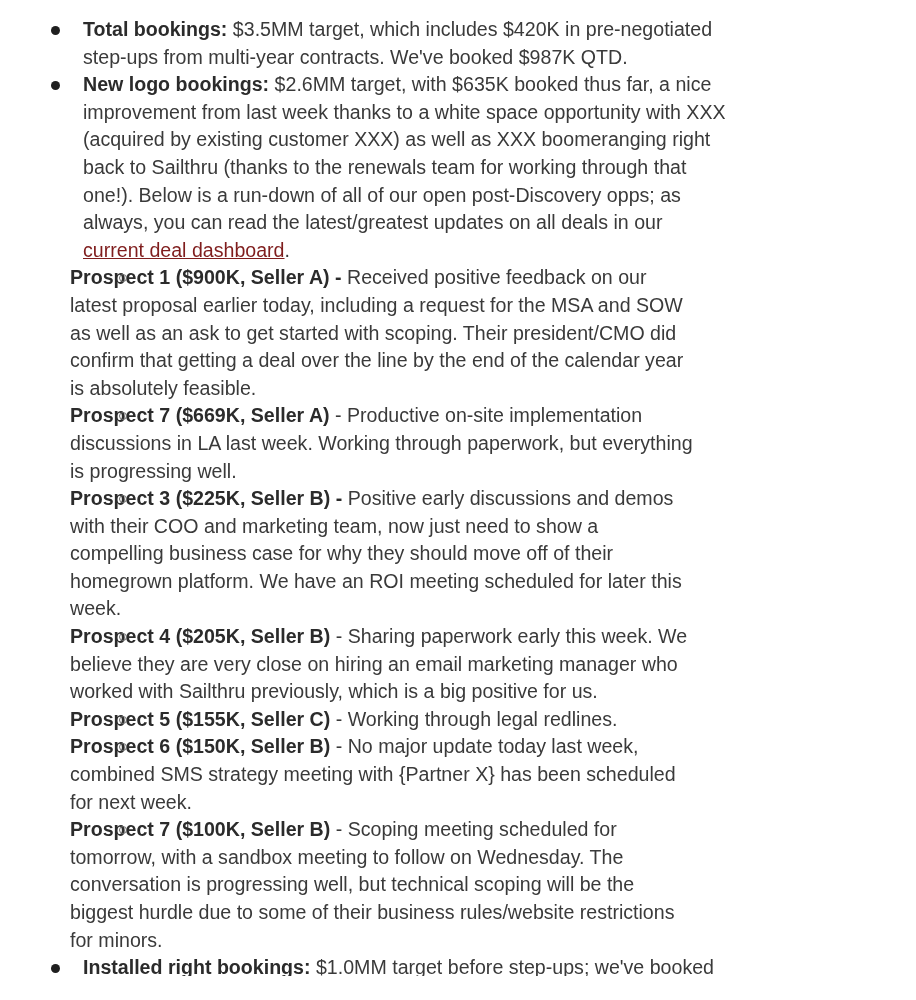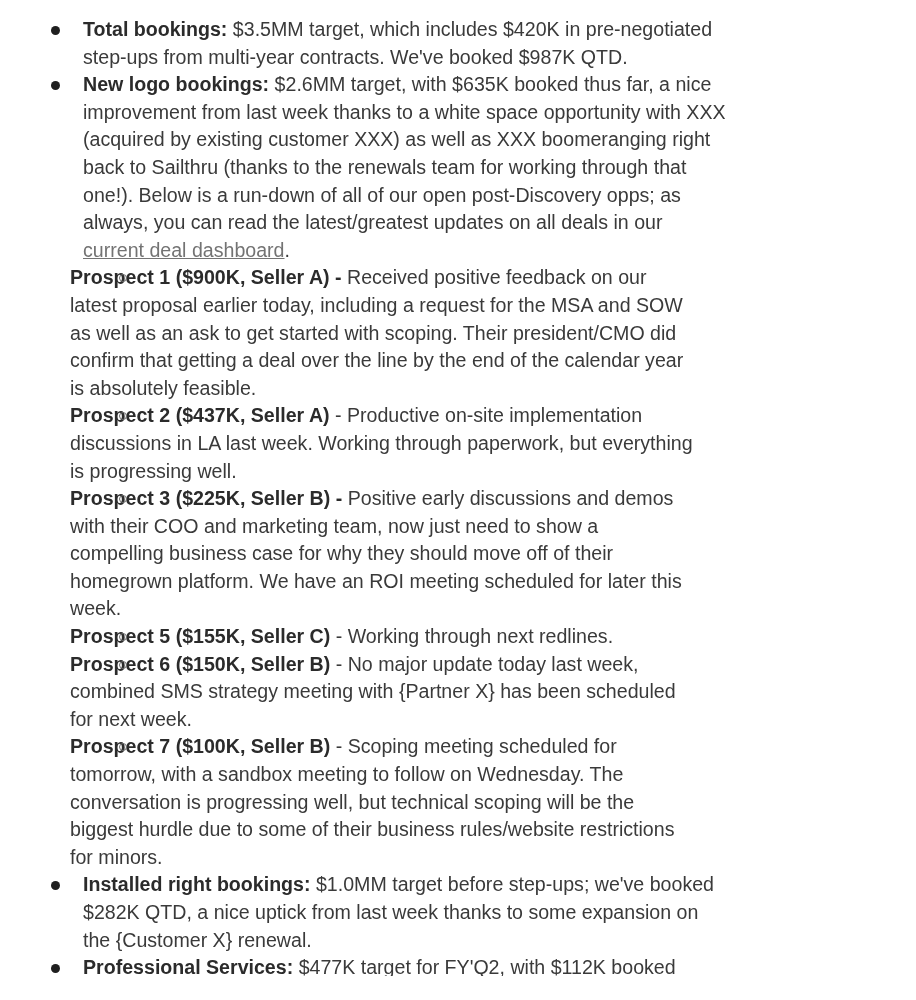--- a/index.html
+++ b/index.html
@@ -61,21 +61,21 @@
       height: 6px;
       border-radius: 50%;
       border: 1.3px solid #6a6a6a;
       background: transparent;
     }
     .lead {
       font-weight: bold;
       color: #2b2b2b;
     }
     a.link {
-      color: #737373;
+      color: #7f1d1d;
       text-decoration: underline;
     }
     .clip {
       position: absolute;
       left: 0;
       top: 976px;
       width: 916px;
       height: 24px;
       background: #ffffff;
     }
@@ -95,29 +95,33 @@
       <span class="bullet"></span>
       <span class="lead">New logo bookings:</span><span> $2.6MM target, with $635K booked thus far, a nice improvement from last week thanks to a white space opportunity with XXX (acquired by existing customer XXX) as well as XXX boomeranging right back to Sailthru (thanks to the renewals team for working through that one!). Below is a run-down of all of our open post-Discovery opps; as always, you can read the latest/greatest updates on all deals in our </span><a class="link" href="#">current deal dashboard</a><span>.</span>
 
       <ul class="l2">
         <li>
           <span class="hollow"></span>
           <span class="lead">Prospect 1 ($900K, Seller A) -</span><span> Received positive feedback on our latest proposal earlier today, including a request for the MSA and SOW as well as an ask to get started with scoping. Their president/CMO did confirm that getting a deal over the line by the end of the calendar year is absolutely feasible.</span>
         </li>
         <li>
           <span class="hollow"></span>
-          <span class="lead">Prospect 2 ($437K, Seller A)</span><span> - Productive on-site implementation discussions in LA last week. Working through paperwork, but everything is progressing well.</span>
+          <span class="lead">Prospect 7 ($669K, Seller A)</span><span> - Productive on-site implementation discussions in LA last week. Working through paperwork, but everything is progressing well.</span>
         </li>
         <li>
           <span class="hollow"></span>
           <span class="lead">Prospect 3 ($225K, Seller B) -</span><span> Positive early discussions and demos with their COO and marketing team, now just need to show a compelling business case for why they should move off of their homegrown platform. We have an ROI meeting scheduled for later this week.</span>
         </li>
         <li>
           <span class="hollow"></span>
-          <span class="lead">Prospect 5 ($155K, Seller C)</span><span> - Working through next redlines.</span>
+          <span class="lead">Prospect 4 ($205K, Seller B)</span><span> - Sharing paperwork early this week. We believe they are very close on hiring an email marketing manager who worked with Sailthru previously, which is a big positive for us.</span>
+        </li>
+        <li>
+          <span class="hollow"></span>
+          <span class="lead">Prospect 5 ($155K, Seller C)</span><span> - Working through legal redlines.</span>
         </li>
         <li>
           <span class="hollow"></span>
           <span class="lead">Prospect 6 ($150K, Seller B)</span><span> - No major update today last week, combined SMS strategy meeting with {Partner X} has been scheduled for next week.</span>
         </li>
         <li>
           <span class="hollow"></span>
           <span class="lead">Prospect 7 ($100K, Seller B)</span><span> - Scoping meeting scheduled for tomorrow, with a sandbox meeting to follow on Wednesday. The conversation is progressing well, but technical scoping will be the biggest hurdle due to some of their business rules/website restrictions for minors.</span>
         </li>
       </ul>

